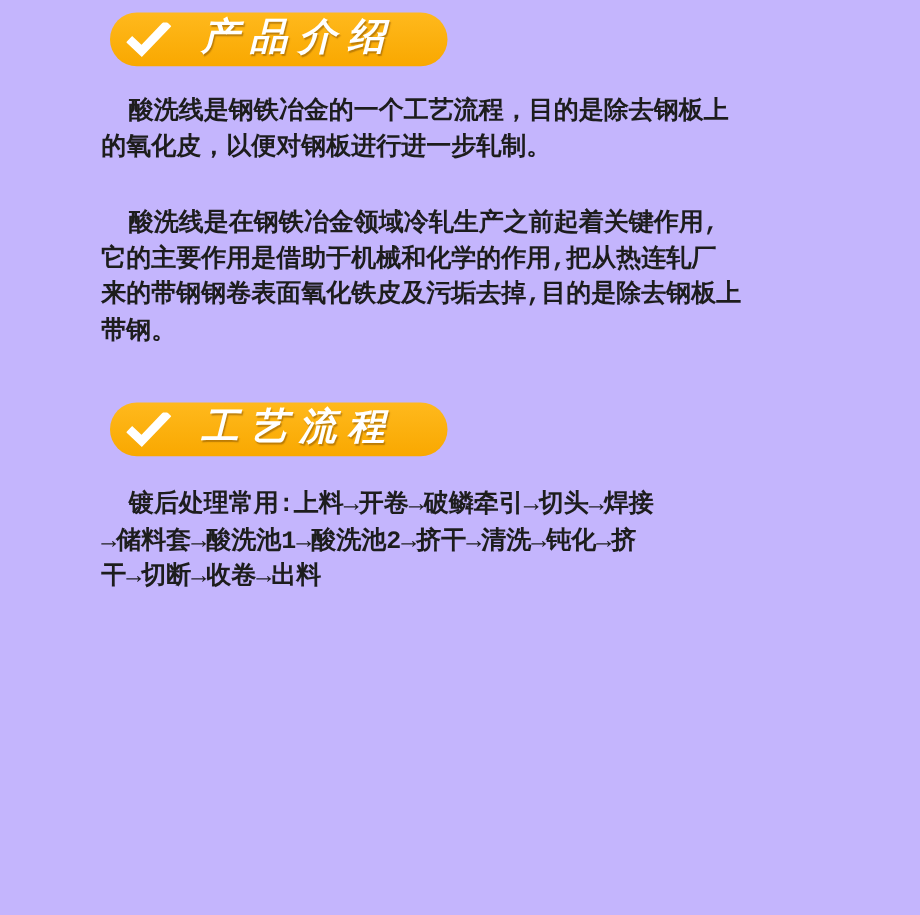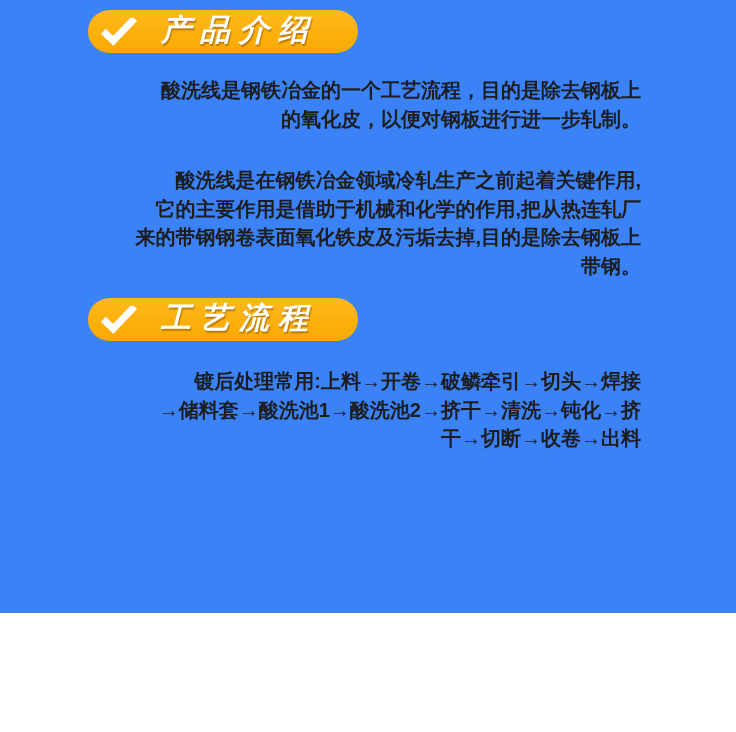--- a/index.html
+++ b/index.html
@@ -4,37 +4,36 @@
 <style>
   * { box-sizing: border-box; }
   html, body { margin: 0; padding: 0; }
   body {
     width: 736px; height: 732px;
     background: #ffffff;
     font-family: "DejaVu Sans", sans-serif;
   }
   .page {
     position: relative;
-    width: 736px; height: 613px;
-    background: #3b82f6;
+    width: 736px; height: 732px;
+    background: #c4b5fd;
     overflow: hidden;
-    text-align: right;
   }
   .banner {
     display: flex;
     align-items: center;
     margin-left: 88px;
     width: 270px;
     height: 43px;
     border-radius: 22px;
     background: linear-gradient(180deg, #ffb91d 0%, #f9a800 100%);
     padding-left: 13px;
   }
   .banner--first  { margin-top: 10px; }
-  .banner--second { margin-top: 18px; }
+  .banner--second { margin-top: 42px; }
   .check-icon {
     width: 36px; height: 28px;
     flex: 0 0 auto;
     margin-right: 24px;
   }
   .banner-title {
     color: #ffffff;
     font-family: "DejaVu Serif", serif;
     font-size: 30px;
     font-weight: bold;
@@ -47,21 +46,21 @@
   }
   .para {
     margin: 0 0 0 81px;
     width: 560px;
     font-size: 20px;
     line-height: 28.5px;
     font-weight: 700;
     color: #1d1d1d;
     text-indent: 22px;
     white-space: pre-line; 
-    font-family: Liberation Sans, sans-serif;
+    font-family: Liberation Mono, monospace;
   }
   .para-1 { margin-top: 23px; }
   .para-2 { margin-top: 33px; }
   .para-3 { margin-top: 26px; }
   .para-4 { margin-top: 19px; }
 </style>
 </head>
 <body>
 
 <div class="page">

